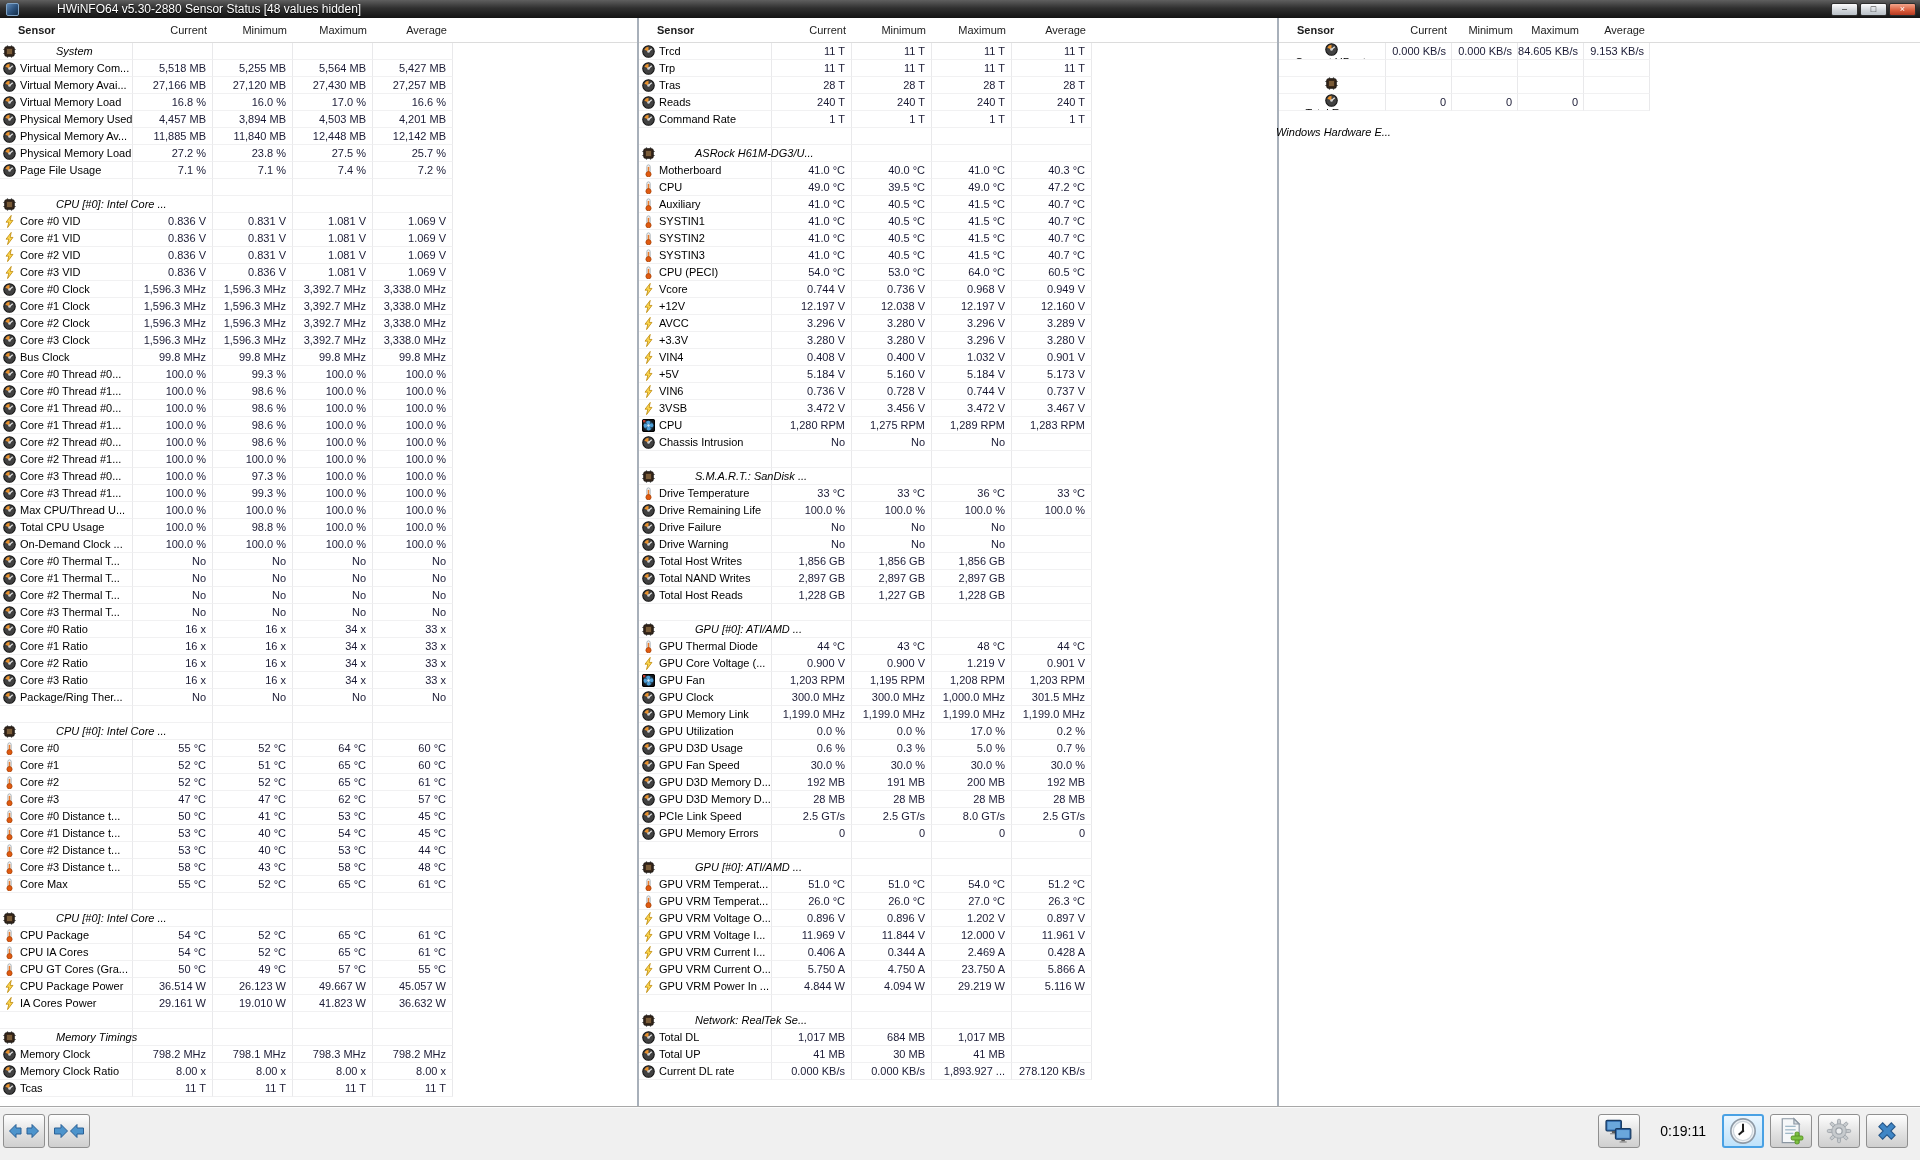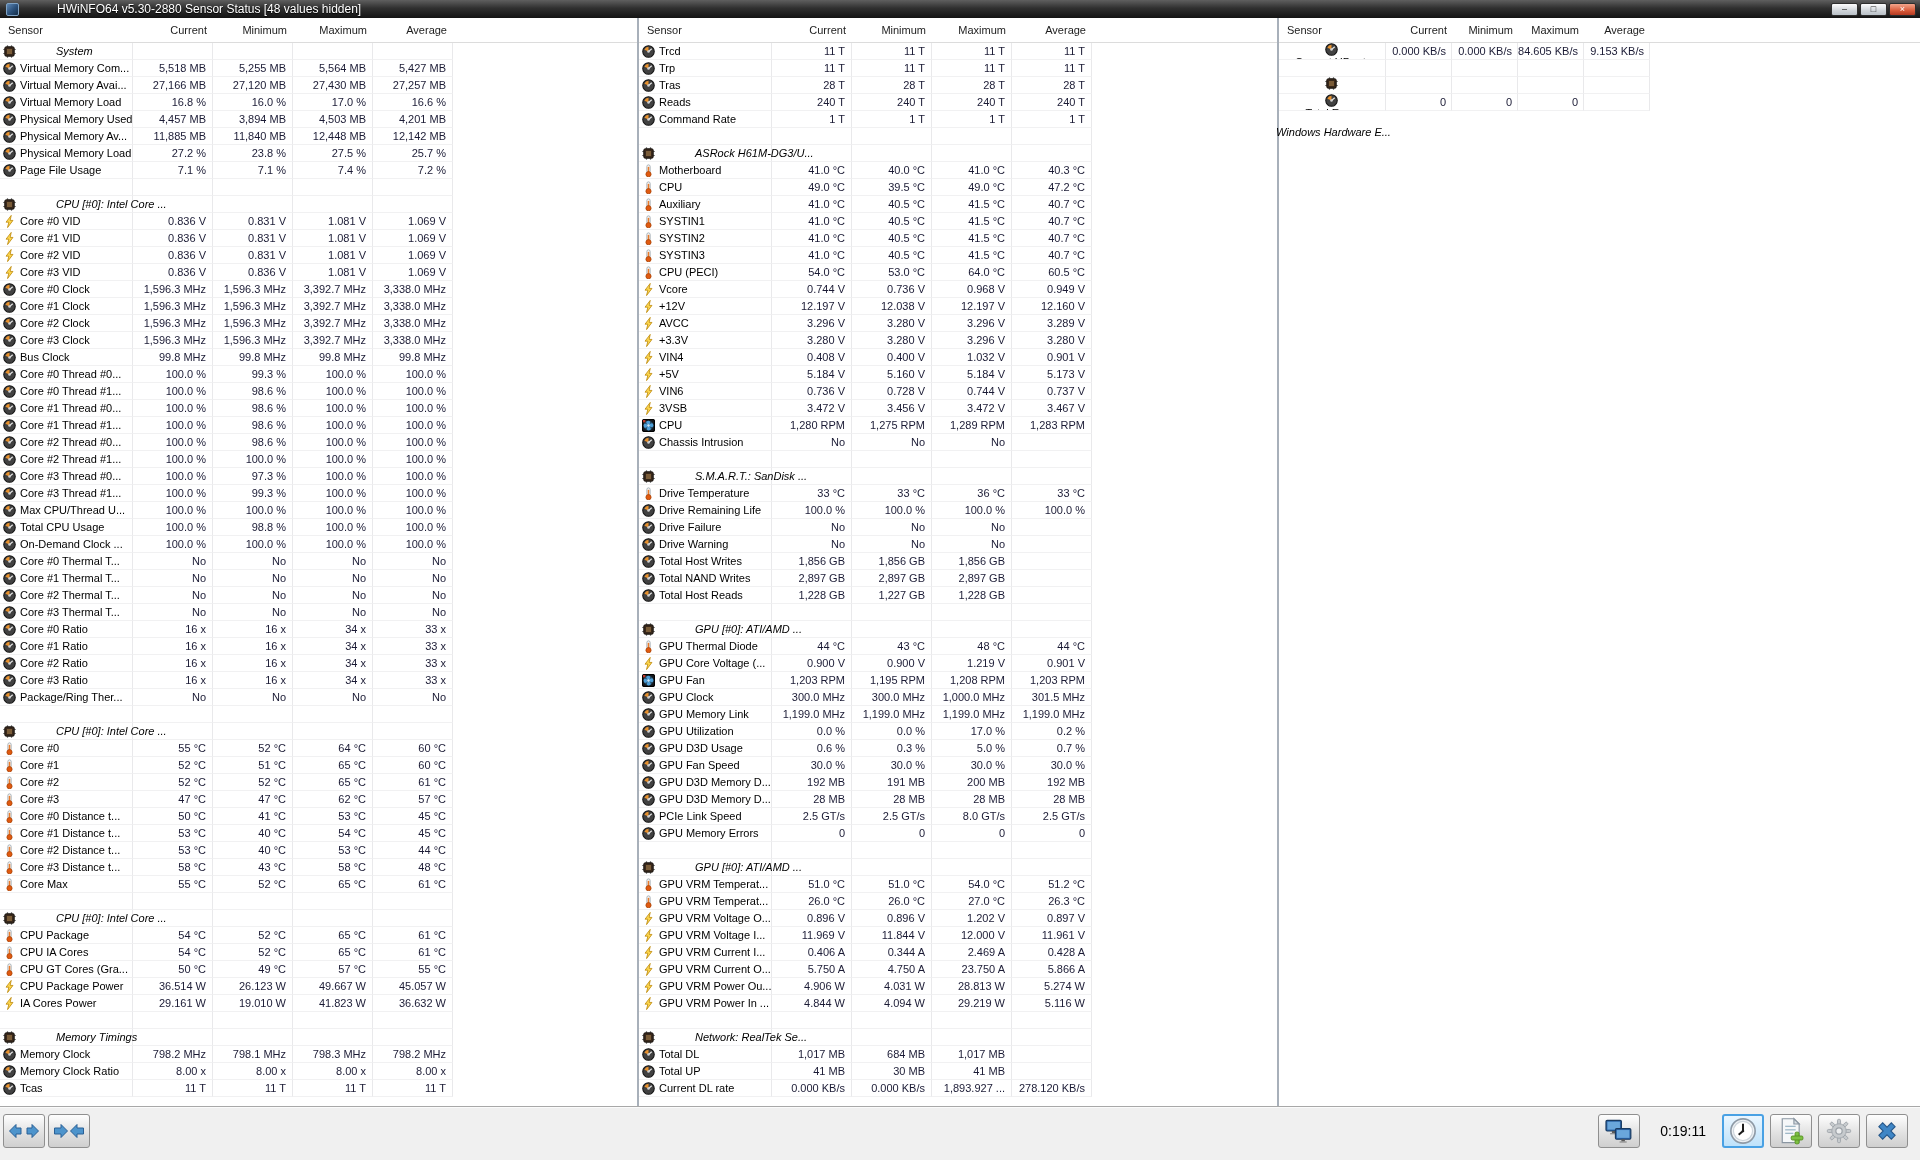--- a/index.html
+++ b/index.html
@@ -20,21 +20,21 @@
     background:linear-gradient(#fdfdfd,#cfd4d9 60%,#b9c0c7);color:#222;font-size:9px;line-height:11px;
     text-align:center;cursor:default;}
   .winbtn.close{background:linear-gradient(#f2a58c,#d95b3a 60%,#b33a22);color:#fff;}
 
   
   .content{position:absolute;left:0;top:18px;right:0;bottom:54px;background:#fff;overflow:hidden;}
   .panel{position:absolute;top:0;bottom:0;box-sizing:border-box;background:#fff;}
   .panel.b{border-left:2px solid #a8b0ba;}
   .hdr{display:flex;height:24px;align-items:center;border-bottom:1px solid #dcdcdc;}
   .hc{font-size:11px;color:#1c1c1c;box-sizing:border-box;}
-  .hc.name{width:133px;padding-left:8px;}
+  .hc.name{width:133px;padding-left:18px;font-weight:bold;}
   .hc.val{width:80px;text-align:right;padding-right:6px;}
   .p3 .hc.name{width:107px;}
   .p3 .hc.val{width:66px;padding-right:5px;}
 
   .row{display:flex;height:17px;align-items:center;box-sizing:border-box;}
   .c-name{width:133px;height:17px;display:flex;align-items:center;padding-left:3px;box-sizing:border-box;
     border-right:1px solid #e9e9eb;border-bottom:1px solid #f1f1f2;overflow:hidden;white-space:nowrap;}
   .c-val{width:80px;height:17px;line-height:16px;text-align:right;padding-right:6px;box-sizing:border-box;
     border-right:1px solid #e9e9eb;border-bottom:1px solid #f1f1f2;
     font-size:11px;color:#1b1b35;white-space:nowrap;overflow:hidden;}
@@ -2004,34 +2004,20 @@
           <span class="c-val">23.750 A</span>
           <span class="c-val">5.866 A</span>
         </div>
         <div class="row">
           <span class="c-name">
             <span class="ric">
               <svg viewBox="0 0 12 12">
                 <polygon points="7.6,0.4 2.8,6.6 5.4,6.6 4.2,11.6 9.2,5 6.6,5" fill="#ffd84d" stroke="#bf8d12" stroke-width="0.8"></polygon>
               </svg>
             </span>
-            <span class="lbl">GPU VRM Power Ou...</span>
-          </span>
-          <span class="c-val">4.906 W</span>
-          <span class="c-val">4.031 W</span>
-          <span class="c-val">28.813 W</span>
-          <span class="c-val">5.274 W</span>
-        </div>
-        <div class="row">
-          <span class="c-name">
-            <span class="ric">
-              <svg viewBox="0 0 12 12">
-                <polygon points="7.6,0.4 2.8,6.6 5.4,6.6 4.2,11.6 9.2,5 6.6,5" fill="#ffd84d" stroke="#bf8d12" stroke-width="0.8"></polygon>
-              </svg>
-            </span>
             <span class="lbl">GPU VRM Power In ...</span>
           </span>
           <span class="c-val">4.844 W</span>
           <span class="c-val">4.094 W</span>
           <span class="c-val">29.219 W</span>
           <span class="c-val">5.116 W</span>
         </div>
         <div class="row">
           <span class="c-name"></span>
           <span class="c-val"></span>

